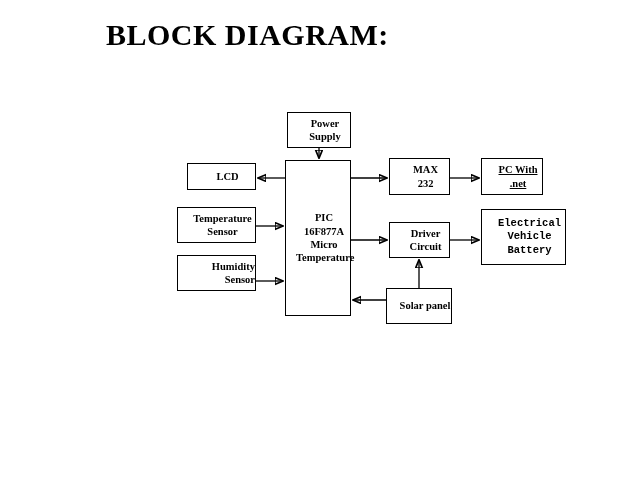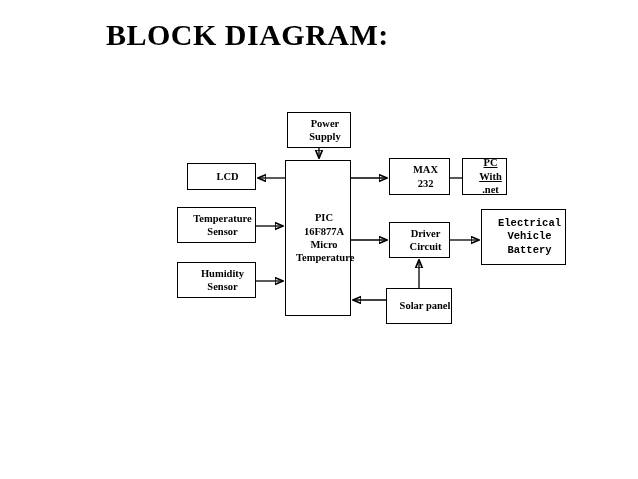--- a/index.html
+++ b/index.html
@@ -127,35 +127,35 @@
       </span>
     </div>
 
     <div class="node" style="left:133px; top:207px; width:79px; height:36px;">
       <span>
         <span>Temperature</span>
         <span>Sensor</span>
       </span>
     </div>
 
-    <div class="node" style="left:133px; top:262px; width:79px; height:36px;">
+    <div class="node" style="left:133px; top:255px; width:79px; height:36px;text-align:right;">
       <span>
         <span>Humidity</span>
         <span>Sensor</span>
       </span>
     </div>
 
     <div class="node" style="left:345px; top:158px; width:61px; height:37px;">
       <span>
         <span>MAX</span>
         <span>232</span>
       </span>
     </div>
 
-    <div class="node" style="left:418px; top:158px; width:45px; height:37px;text-decoration:underline;">
+    <div class="node" style="left:437px; top:158px; width:62px; height:37px;text-decoration:underline;">
       <span>
         <span>PC With</span>
         <span>.net</span>
       </span>
     </div>
 
     <div class="node" style="left:345px; top:222px; width:61px; height:36px;">
       <span>
         <span>Driver</span>
         <span>Circuit</span>

